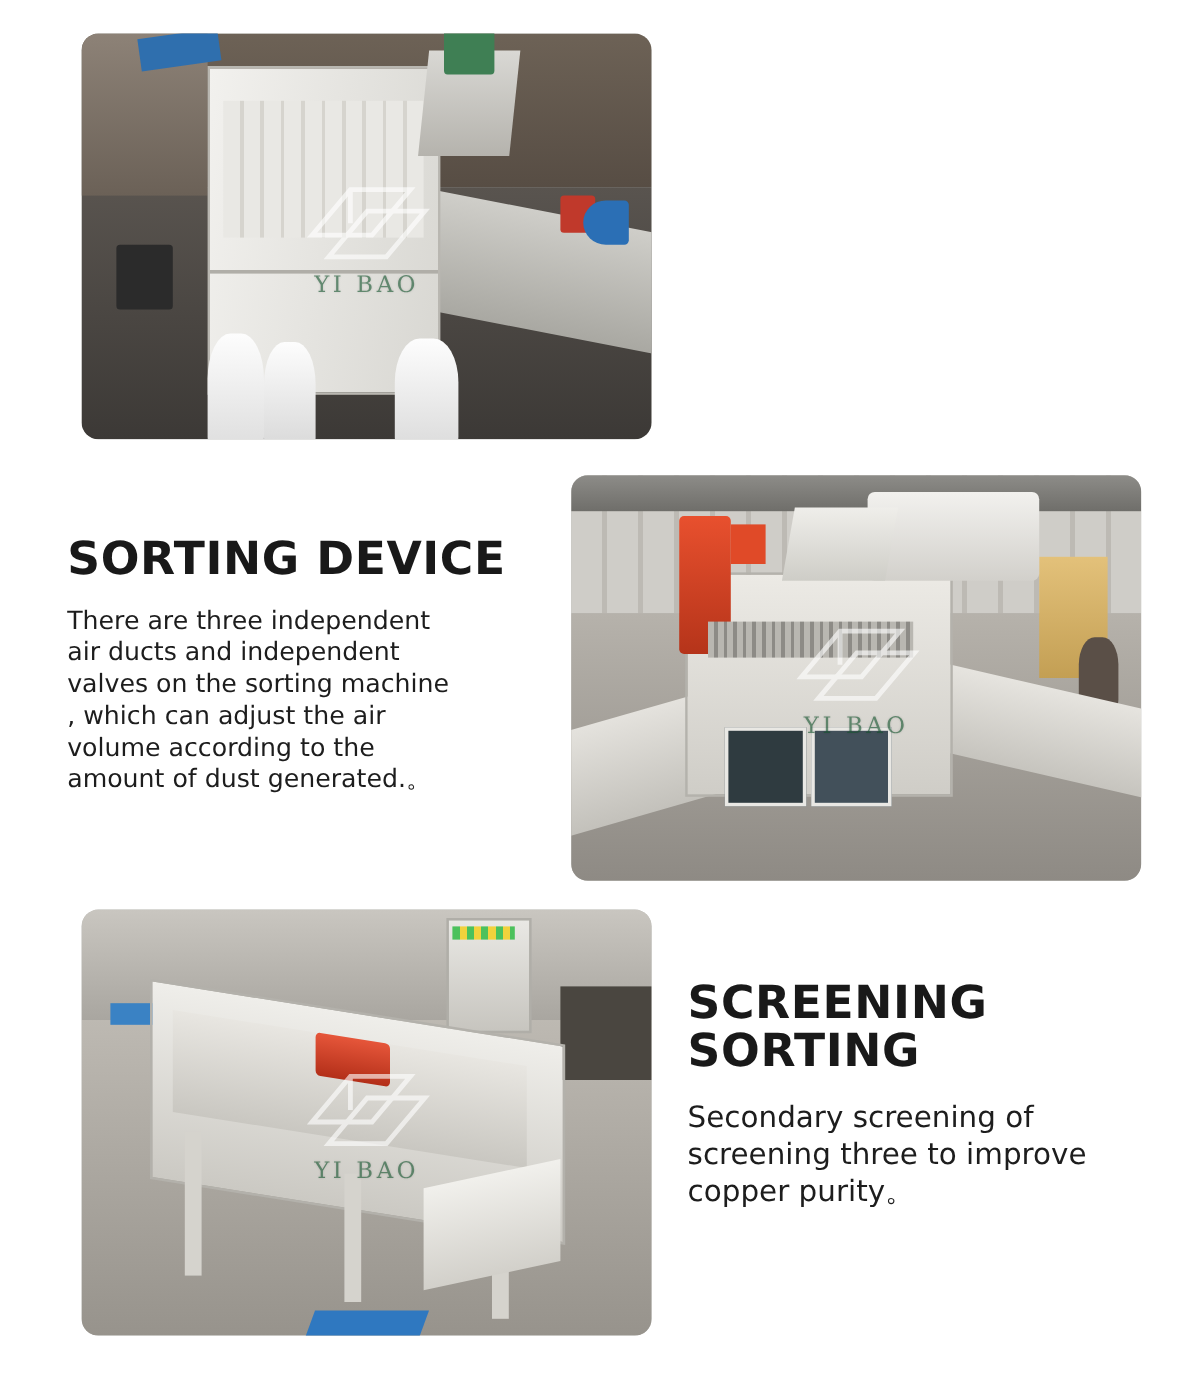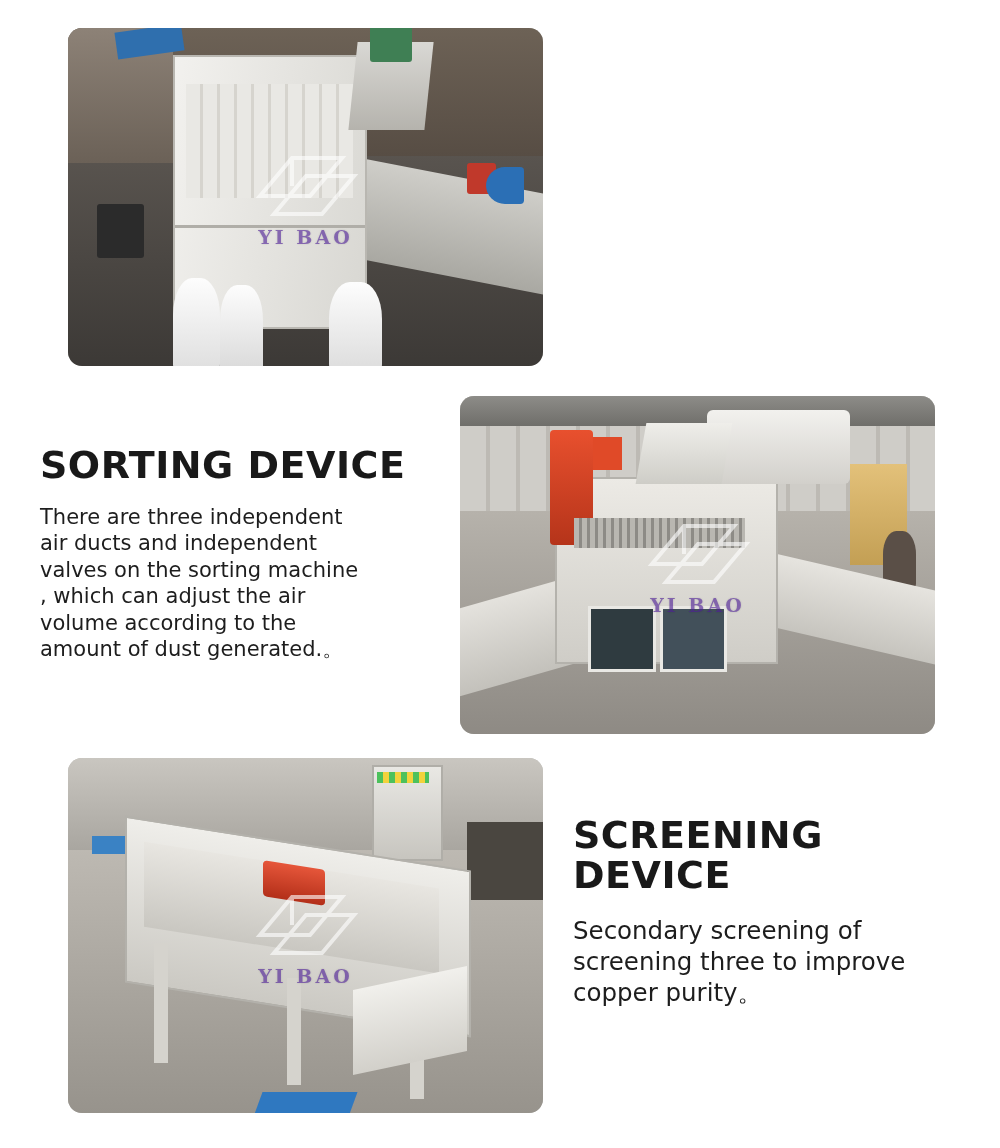--- a/index.html
+++ b/index.html
@@ -55,21 +55,21 @@
   }
 
   
   #block1 { left: 68px; top: 28px; }
   #block1 .photo { width: 475px; height: 338px; }
   #block1 .txt { width: 400px; margin-left: 30px; padding-top: 62px; }
   #block1 .heading { font-size: 41px; margin-bottom: 22px; }
   #block1 .body-text { font-size: 24.5px; }
 
   
-  #block2 { left: 40px; top: 396px; }
+  #block2 { left: 56px; top: 396px; }
   #block2 .txt { width: 415px; padding-top: 50px; }
   #block2 .heading { font-size: 38px; margin-bottom: 18px; }
   #block2 .body-text { font-size: 21px; }
   #block2 .photo { width: 475px; height: 338px; margin-left: 5px; }
 
   
   #block3 { left: 68px; top: 758px; }
   #block3 .photo { width: 475px; height: 355px; }
   #block3 .txt { width: 420px; margin-left: 30px; padding-top: 58px; }
   #block3 .heading { font-size: 38px; margin-bottom: 20px; }
@@ -178,23 +178,23 @@
     transform: translate(-50%, -50%);
     opacity: 0.62;
     text-align: center;
     pointer-events: none;
     color: #ffffff;
     user-select: none;
   }
   .wm svg { display:block; margin:0 auto; }
   .wm-text {
     font-family: "DejaVu Serif", serif;
-    font-weight: bold;
+    font-weight: normal;
     letter-spacing: 3px;
-    color: #4c1d95;
+    color: #14532d;
     text-shadow: 0 0 2px rgba(0,0,0,.25);
   }
 </style>
 </head>
 <body>
 
 <div class="page">
 
   <div class="block" id="block1">
 
@@ -297,20 +297,20 @@
             <path d="M10 50 L42 12 L92 12 L60 50 Z"></path>
             <path d="M24 68 L56 30 L104 30 L72 68 Z"></path>
             <path d="M42 12 L42 40"></path>
           </g>
         </svg>
         <div class="wm-text" style="font-size:19px;margin-top:2px;">YI BAO</div>
       </div>
     </div>
 
     <div class="txt">
-      <div class="heading">SCREENING DEVICE</div>
+      <div class="heading">SCREENING SORTING</div>
       <div class="body-text">Secondary screening of
 screening three to improve
 copper purity。</div>
     </div>
   </div>
 
 </div>
 
 </body></html>

